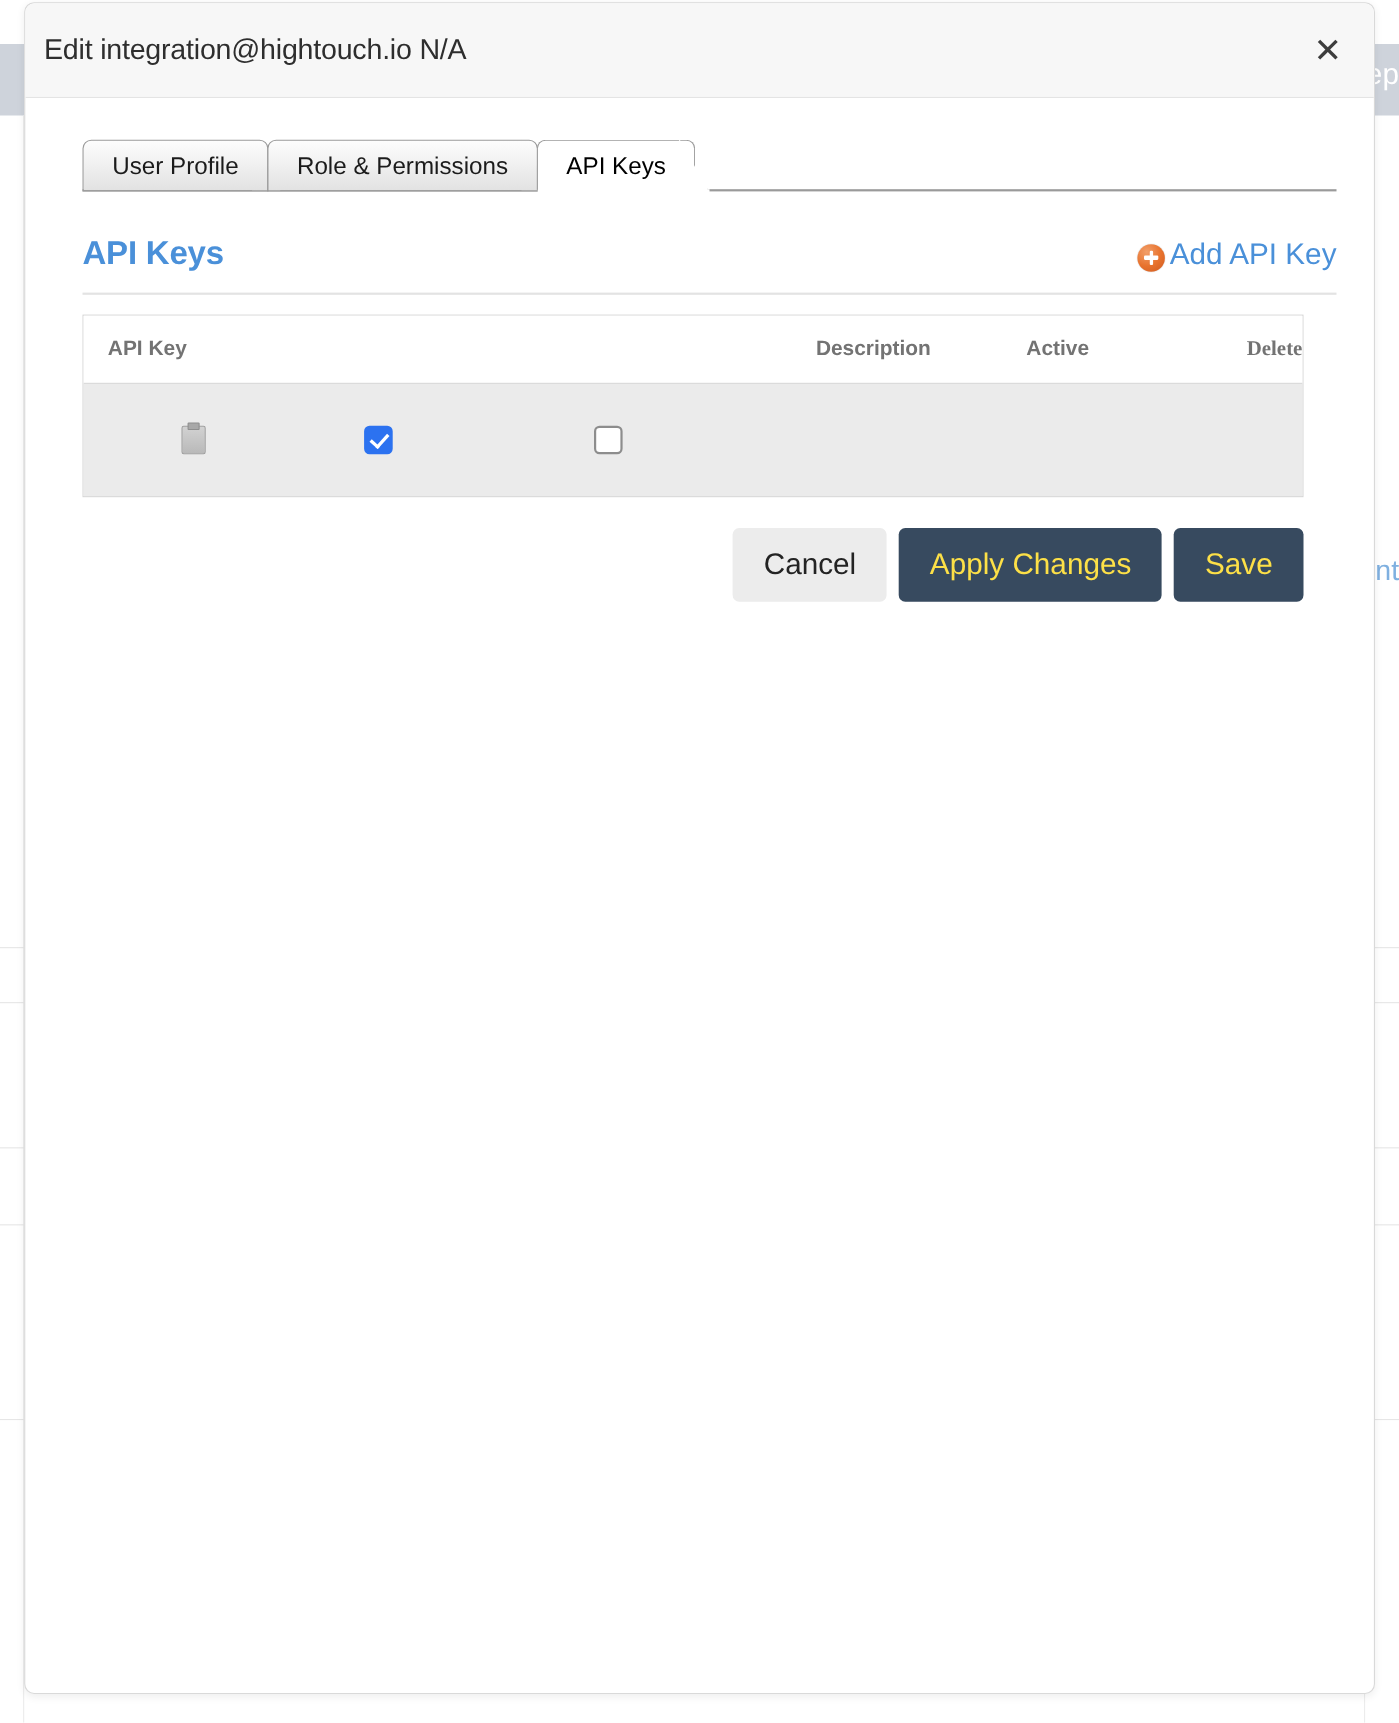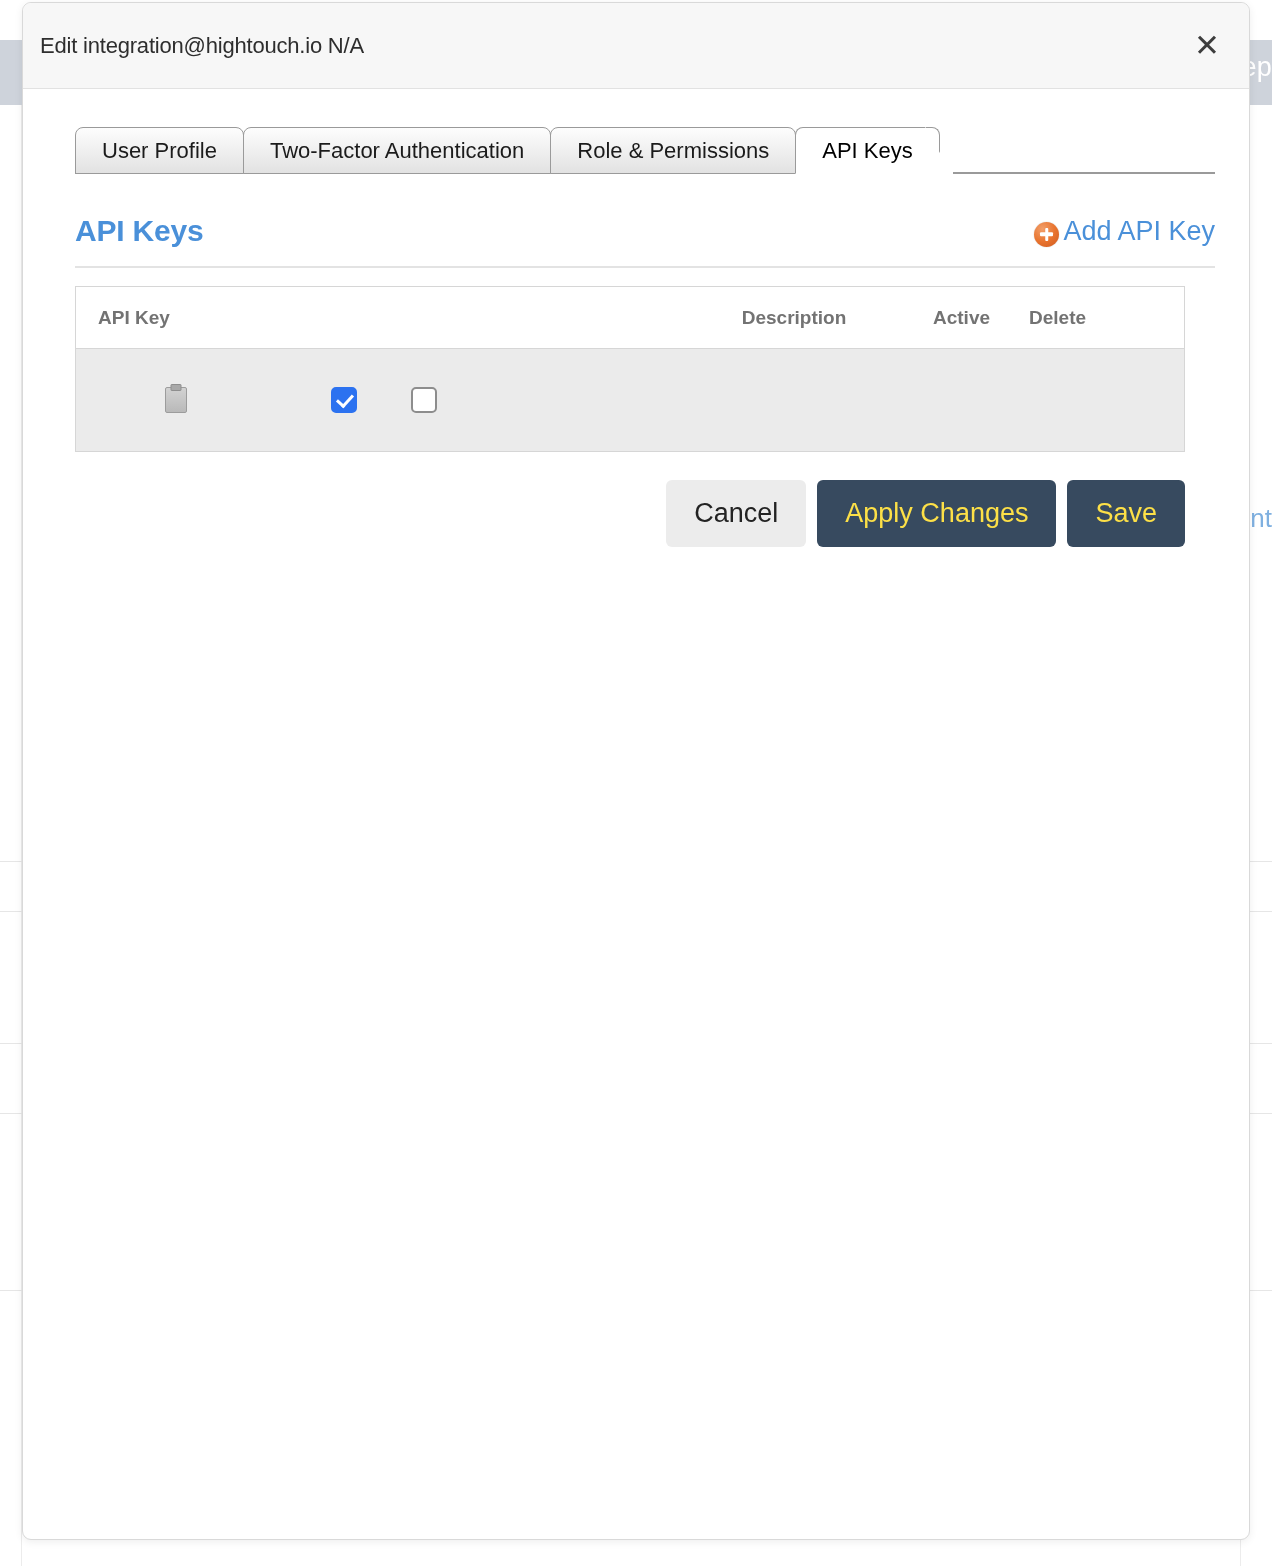--- a/index.html
+++ b/index.html
@@ -69,21 +69,21 @@
     position: relative;
     height: 86px;
     background: #f7f7f7;
     border-bottom: 1px solid #e2e2e2;
     border-radius: 8px 8px 0 0;
     display: flex;
     align-items: center;
   }
   .modal-title {
     margin-left: 17px;
-    font-size: 22px;
+    font-size: 26px;
     color: #2e2e2e;
     letter-spacing: -.2px;
     white-space: nowrap;
   }
   .modal-close {
     position: absolute;
     right: 22px; top: 50%;
     transform: translateY(-50%);
     width: 40px; height: 40px;
     display: flex; align-items: center; justify-content: center;
@@ -221,21 +221,21 @@
     border-bottom: 1px solid #d6d6d6;
   }
   .th {
     font-size: 19px;
     font-weight: bold;
     color: #737373;
   }
   .col-key   { flex: 1; padding-left: 22px; }
   .col-desc  { width: 200px; text-align: center; }
   .col-act   { width: 135px; text-align: center; }
-  .col-del   { width: 155px; text-align: left; }
+  .col-del   { width: 155px; text-align: right; font-family: Liberation Serif, serif; }
 
   .trow {
     display: flex;
     align-items: center;
     min-height: 102px;
     background: #ebebeb;
   }
   .key-cell { flex: 1; padding: 12px 22px; }
   .redaction {
     width: 514px; height: 34px;
@@ -351,23 +351,20 @@
 
   <div class="modal-body">
 
     <div class="tabbar">
       <div class="tab-underline"></div>
       <div class="tabs">
         <div class="tab">
           <span>User Profile</span>
         </div>
         <div class="tab">
-          <span>Two-Factor Authentication</span>
-        </div>
-        <div class="tab">
           <span>Role &amp; Permissions</span>
         </div>
         <div class="tab active">
           <span>API Keys</span>
         </div>
       </div>
     </div>
 
     <div class="section-head">
       <div class="section-title">API Keys</div>

